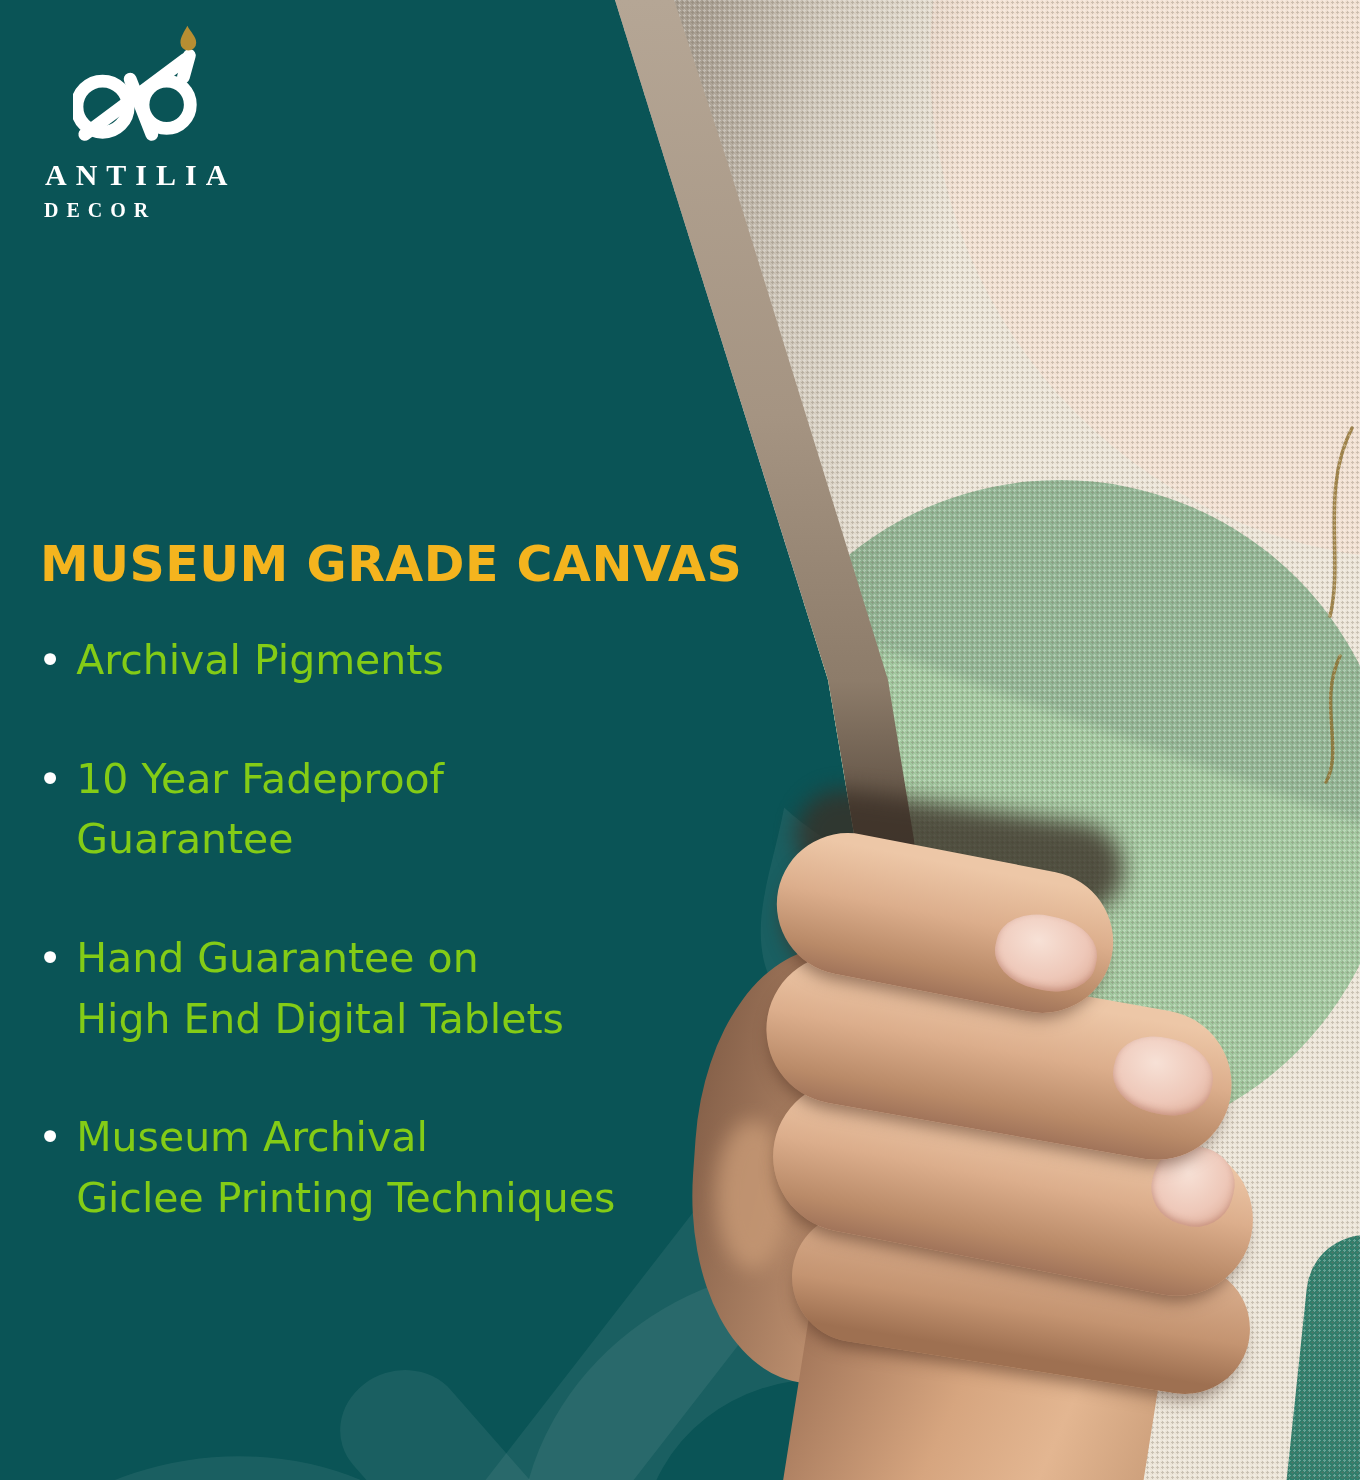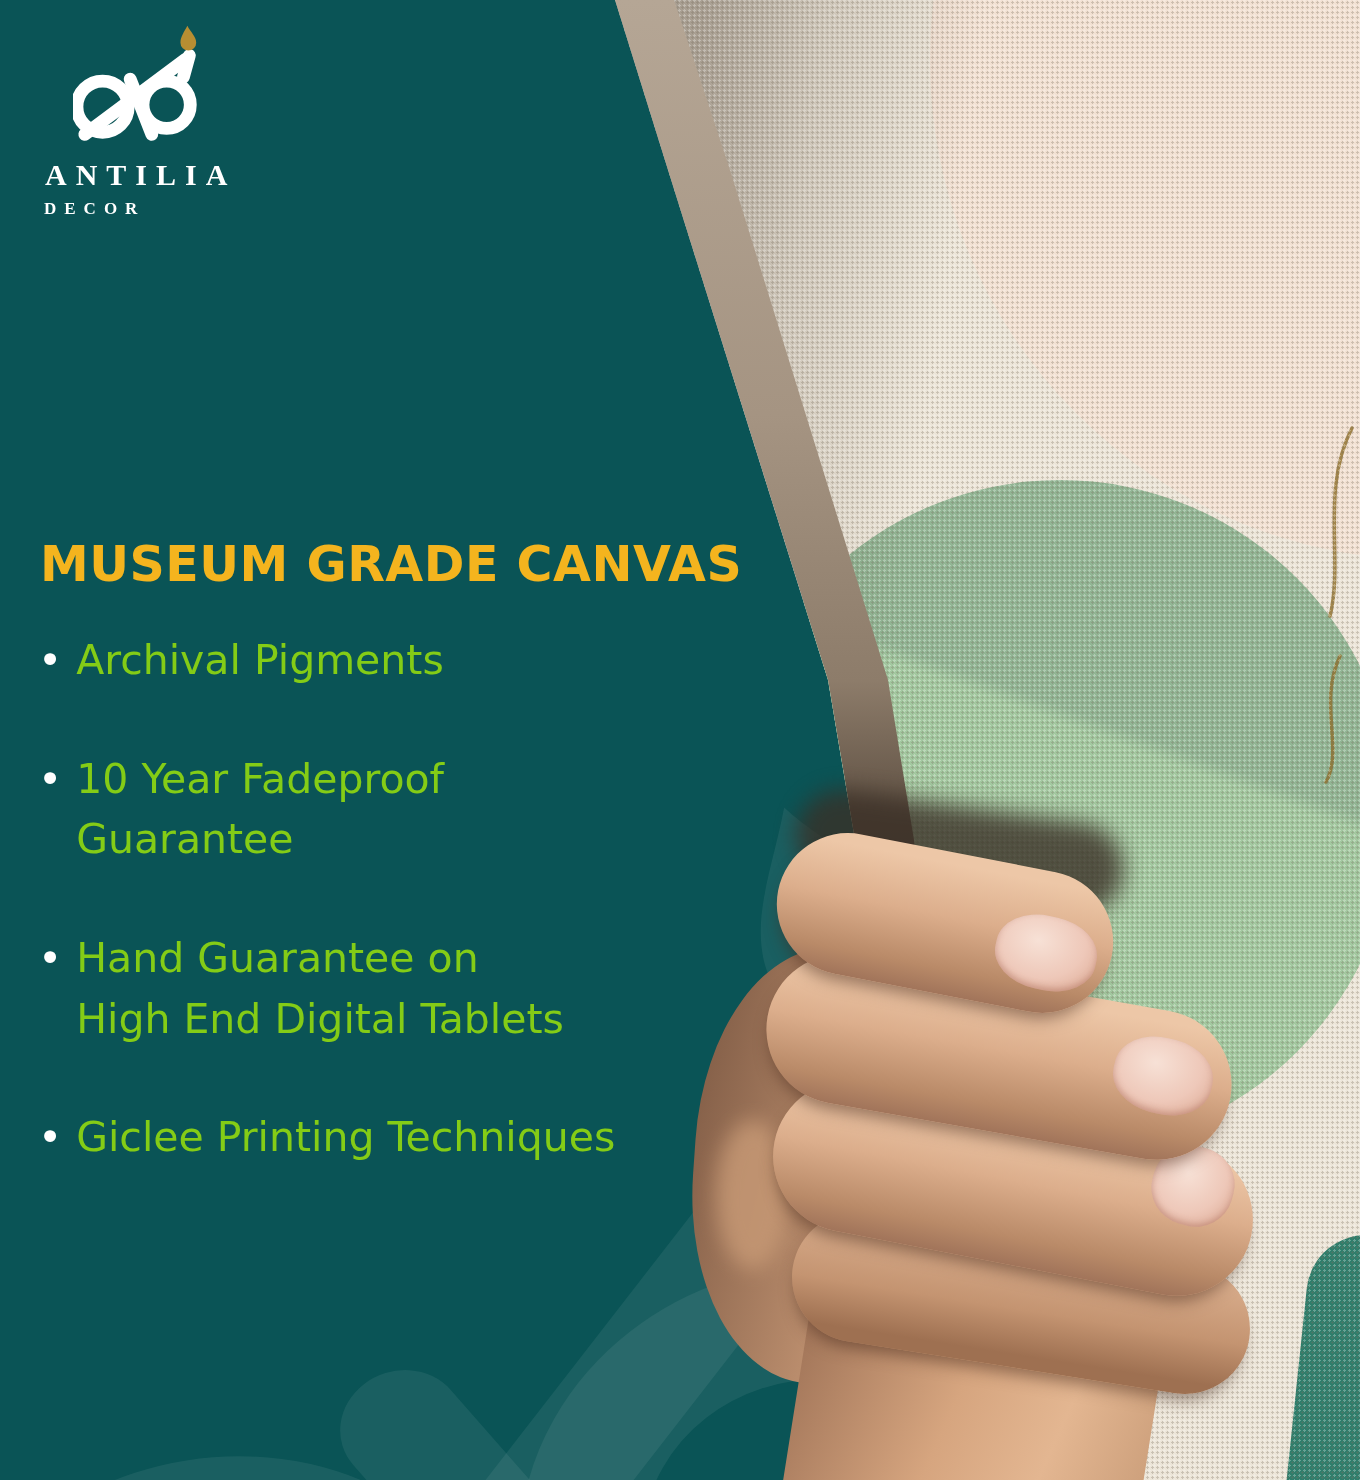--- a/index.html
+++ b/index.html
@@ -14,21 +14,21 @@
     transform:rotate(-18deg);opacity:1;pointer-events:none;
   }
   
   .logo-block{position:absolute;left:36px;top:22px;width:212px;font-family:Liberation Serif, serif;}
   .monogram{width:138px;height:128px;display:block;margin:0 auto;}
   .brand-name{
     color:#FFFFFF;font-size:30px;font-weight:700;letter-spacing:9px;
     margin-top:8px;white-space:nowrap;text-indent:9px;
   }
   .brand-sub{
-    color:#FFFFFF;font-size:17px;font-weight:700;letter-spacing:8px;
+    color:#FFFFFF;font-size:20px;font-weight:700;letter-spacing:8px;
     margin-top:7px;white-space:nowrap;text-indent:8px;
   }
   
   .headline{
     position:absolute;left:40px;top:536px;width:700px;
     color:#F4B41E;font-size:49px;font-weight:800;letter-spacing:0.5px;
     white-space:nowrap;
   }
   .features{position:absolute;left:38px;top:630px;width:660px;}
   .feature{display:flex;align-items:flex-start;margin-bottom:58px;}
@@ -172,20 +172,21 @@
   <div class="feature">
     <span class="dot">•</span>
     <div class="ftext">
       <span>Hand Guarantee on</span>
       <span>High End Digital Tablets</span>
     </div>
   </div>
   <div class="feature">
     <span class="dot">•</span>
     <div class="ftext">
+      <span>Museum Archival</span>
       <span>Giclee Printing Techniques</span>
     </div>
   </div>
 </div>
 
 <div class="photo">
   <div class="canvas-front"></div>
   <div class="circle-pink"></div>
   <div class="circle-green"></div>
   <div class="corner-teal"></div>

